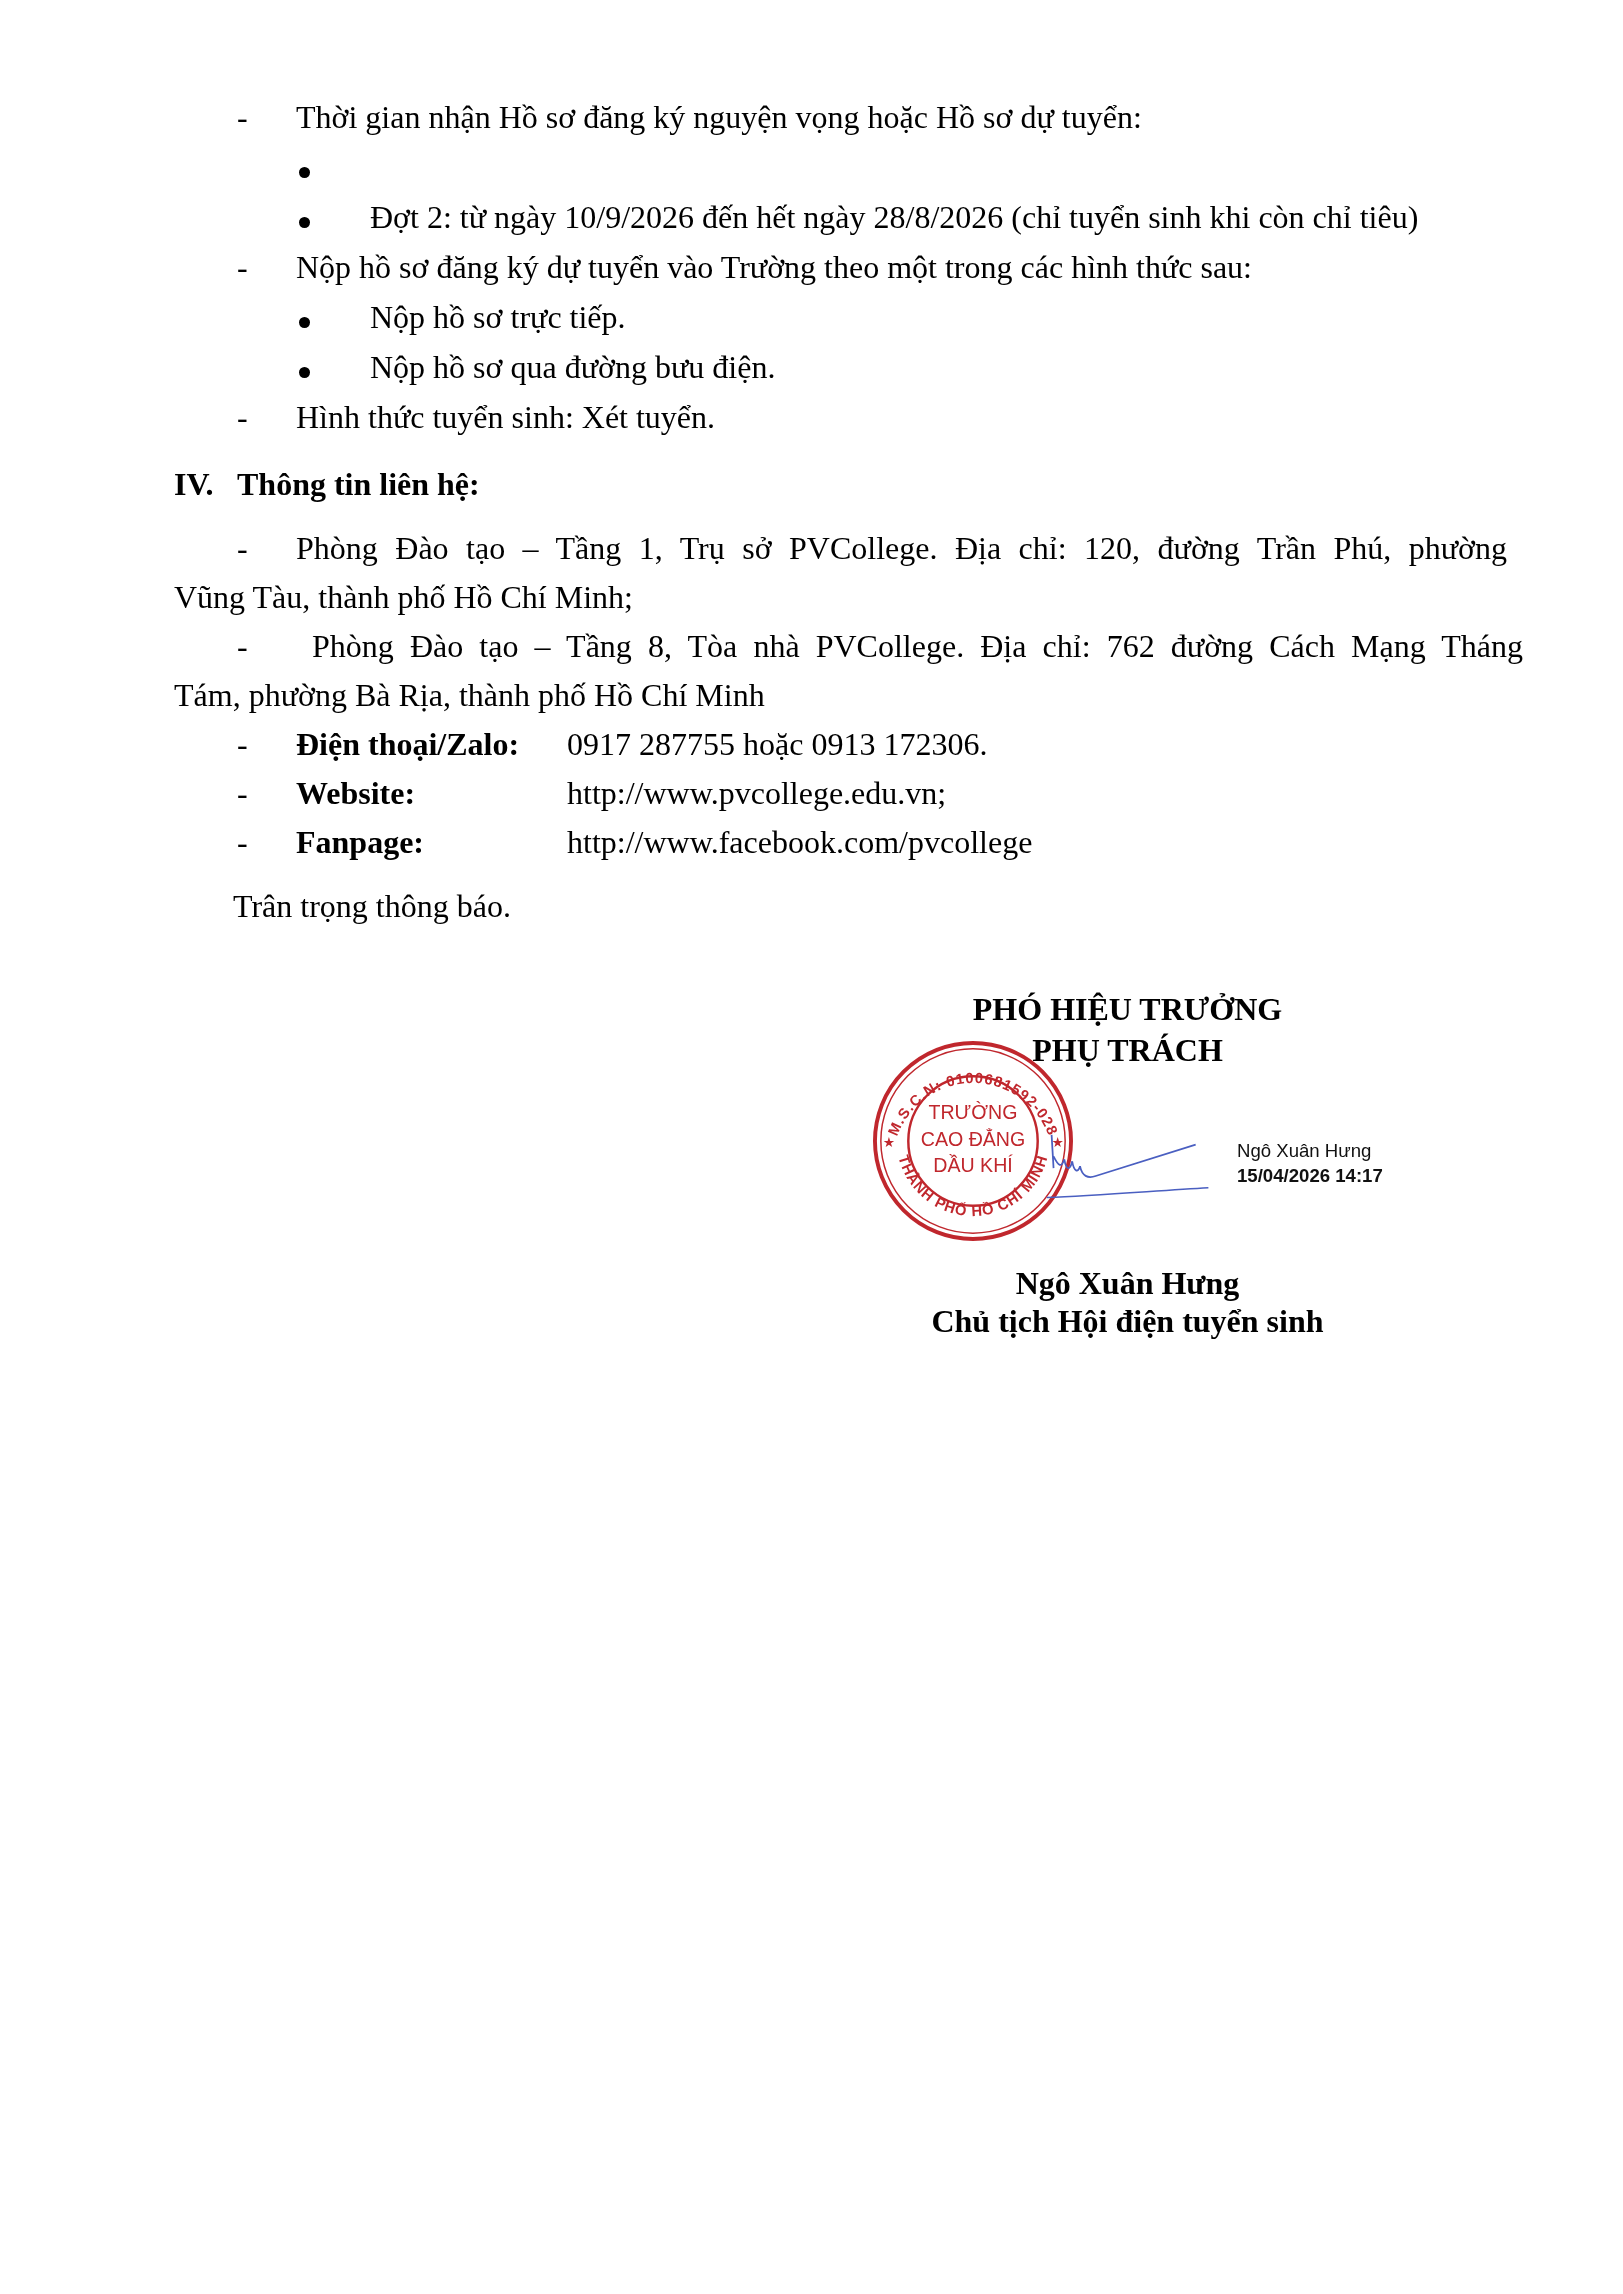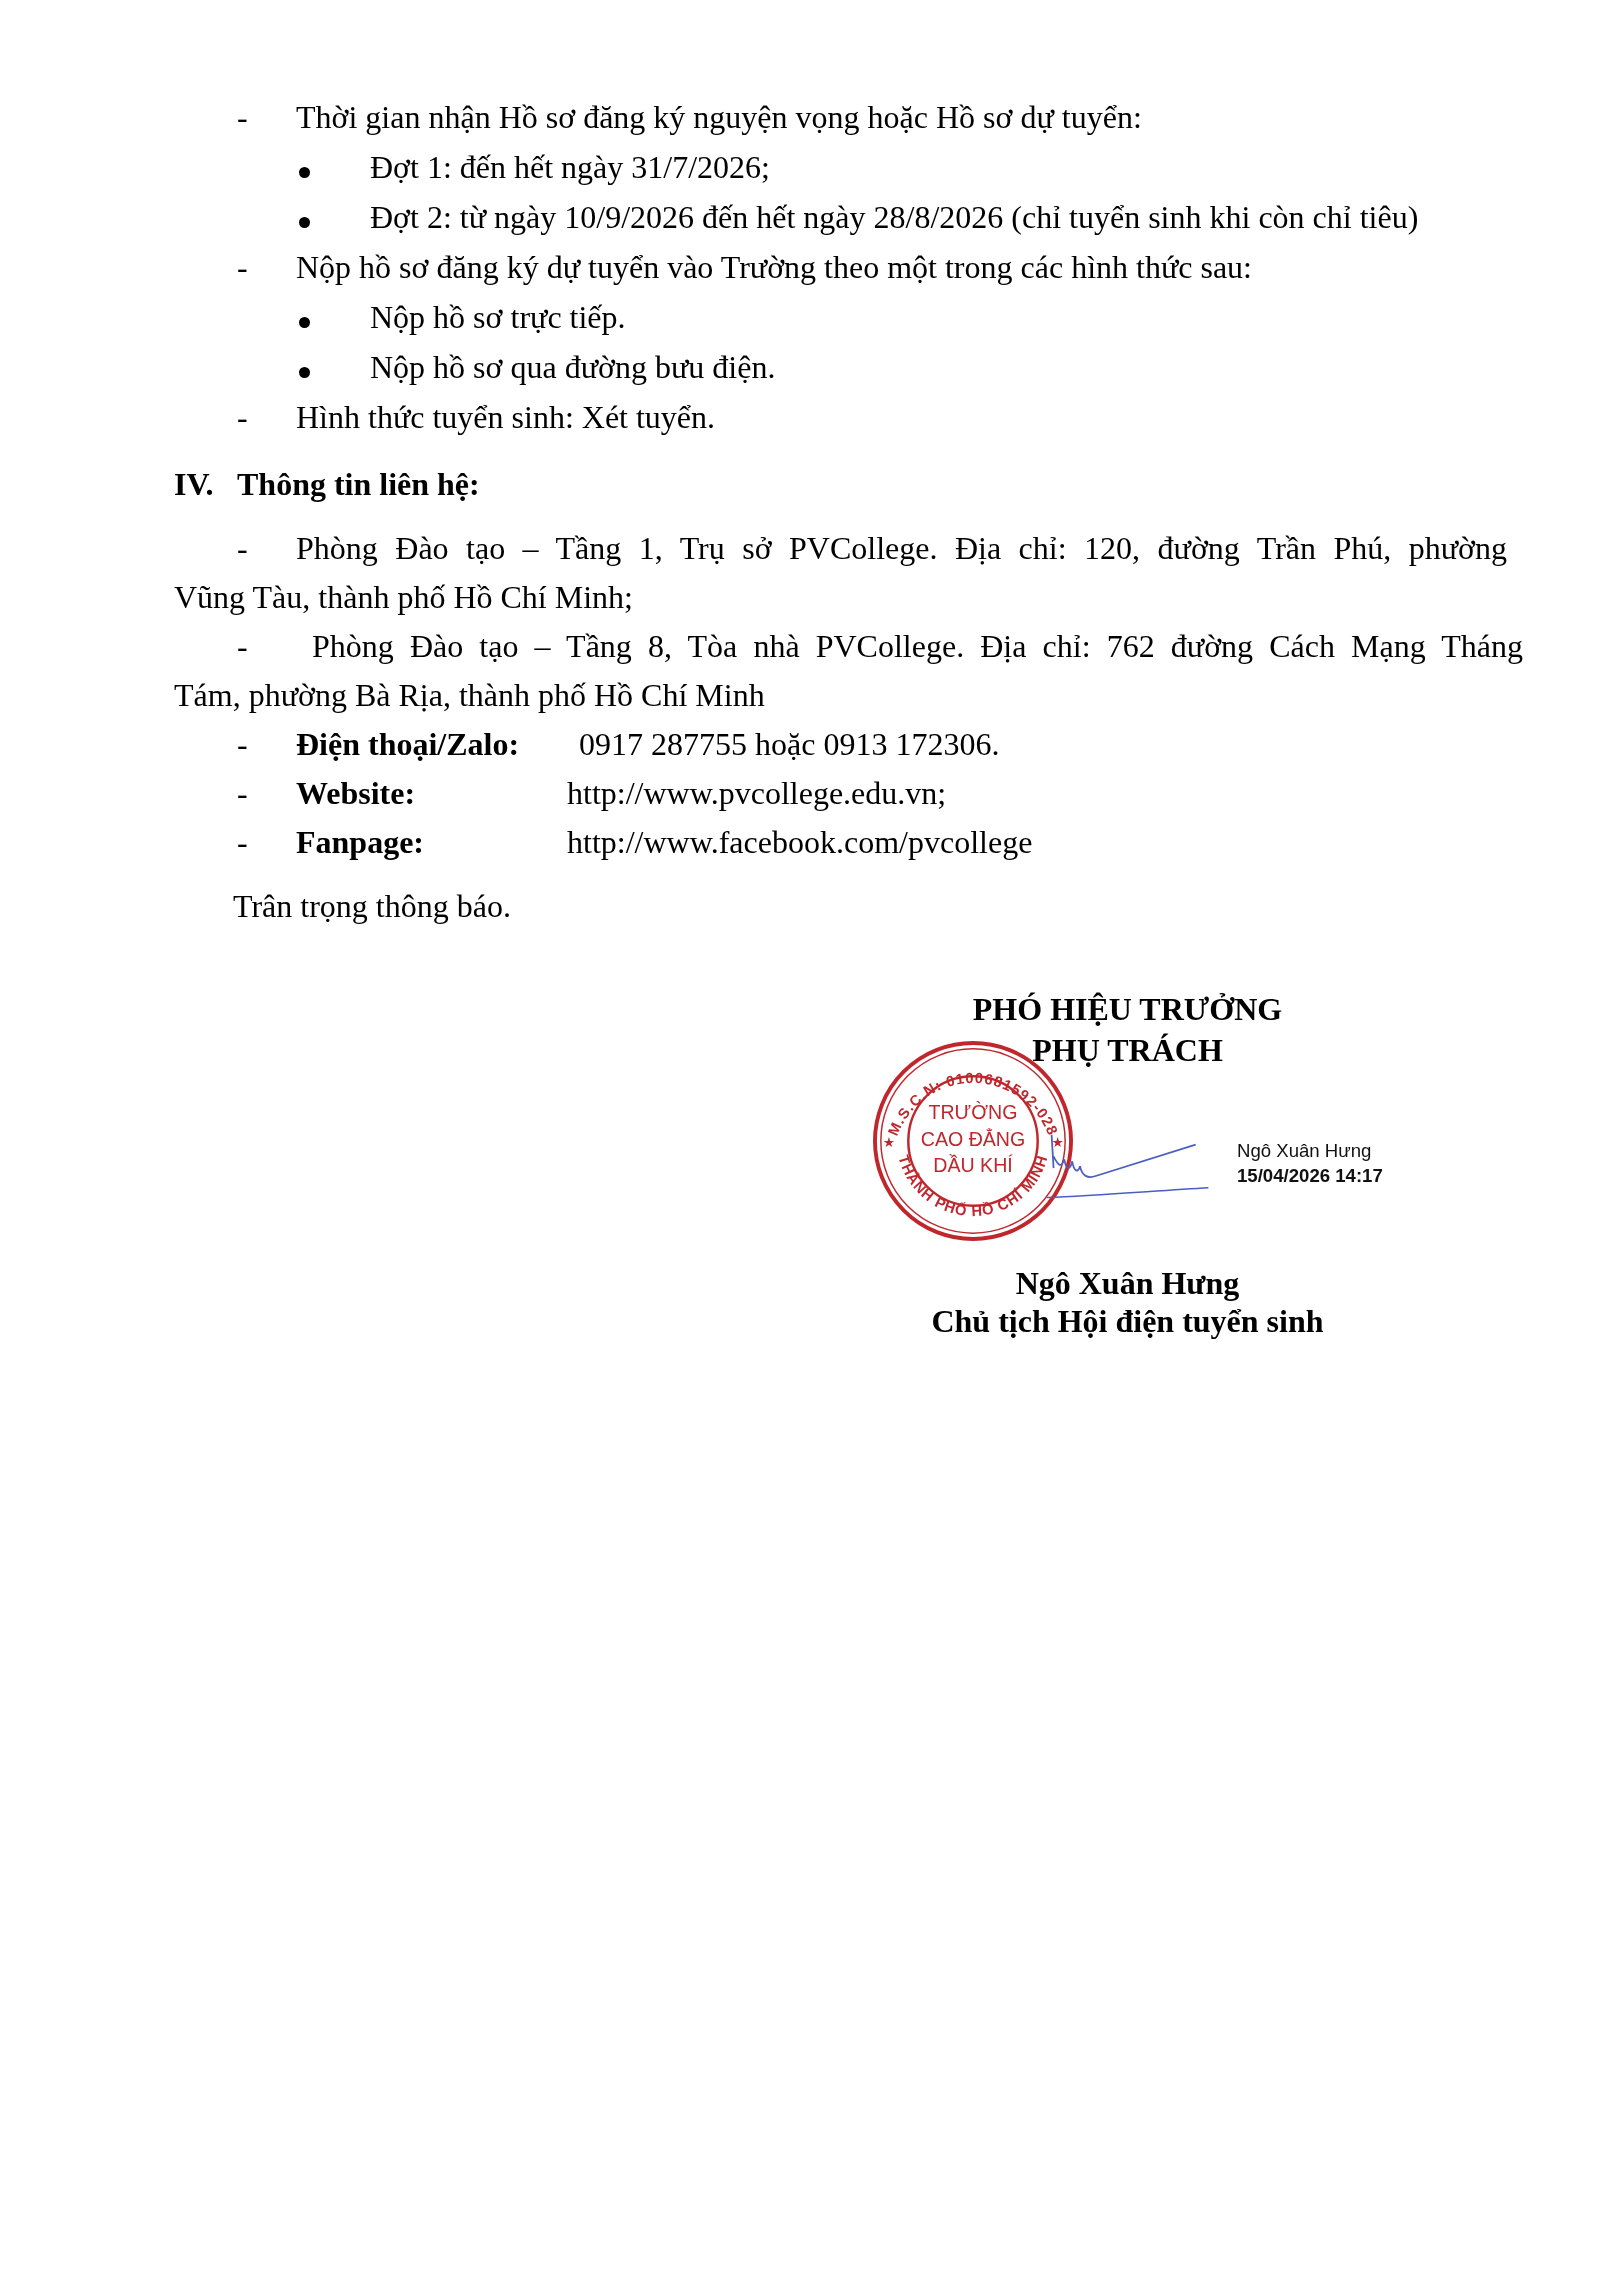--- a/index.html
+++ b/index.html
@@ -18,21 +18,20 @@
 </style>
 </head>
 <body>
 
 <div class="page">
 
   <span class="dash" style="left:237px; top:98px;">-</span>
   <span class="line" style="left:296px; top:98px;">Thời gian nhận Hồ sơ đăng ký nguyện vọng hoặc Hồ sơ dự tuyển:</span>
 
   <span class="bullet" style="left:299px; top:167px;"></span>
-  <span class="line" style="left:370px; top:148px;">Đợt 1: đến hết ngày 31/7/2026;</span>
 
   <span class="bullet" style="left:299px; top:217px;"></span>
   <span class="line" style="left:370px; top:198px;">Đợt 2: từ ngày 10/9/2026 đến hết ngày 28/8/2026 (chỉ tuyển sinh khi còn chỉ tiêu)</span>
 
   <span class="dash" style="left:237px; top:248px;">-</span>
   <span class="line" style="left:296px; top:248px;">Nộp hồ sơ đăng ký dự tuyển vào Trường theo một trong các hình thức sau:</span>
 
   <span class="bullet" style="left:299px; top:317px;"></span>
   <span class="line" style="left:370px; top:298px;">Nộp hồ sơ trực tiếp.</span>
 
@@ -48,21 +47,21 @@
   <span class="dash" style="left:237px; top:529px;">-</span>
   <div class="just" style="left:296px; top:529px; width:1211px;">Phòng Đào tạo – Tầng 1, Trụ sở PVCollege. Địa chỉ: 120, đường Trần Phú, phường</div>
   <span class="line" style="left:174px; top:578px;">Vũng Tàu, thành phố Hồ Chí Minh;</span>
 
   <span class="dash" style="left:237px; top:627px;">-</span>
   <div class="just" style="left:312px; top:627px; width:1211px;">Phòng Đào tạo – Tầng 8, Tòa nhà PVCollege. Địa chỉ: 762 đường Cách Mạng Tháng</div>
   <span class="line" style="left:174px; top:676px;">Tám, phường Bà Rịa, thành phố Hồ Chí Minh</span>
 
   <span class="dash" style="left:237px; top:725px;">-</span>
   <span class="line bold" style="left:296px; top:725px;">Điện thoại/Zalo:</span>
-  <span class="line" style="left:567px; top:725px;margin-left:12px;">0917 287755 hoặc 0913 172306.</span>
+  <span class="line" style="left:567px; top:725px;">0917 287755 hoặc 0913 172306.</span>
 
   <span class="dash" style="left:237px; top:774px;">-</span>
   <span class="line bold" style="left:296px; top:774px;">Website:</span>
   <span class="line" style="left:567px; top:774px;">http://www.pvcollege.edu.vn;</span>
 
   <span class="dash" style="left:237px; top:823px;">-</span>
   <span class="line bold" style="left:296px; top:823px;">Fanpage:</span>
   <span class="line" style="left:567px; top:823px;">http://www.facebook.com/pvcollege</span>
 
   <span class="line" style="left:233px; top:887px;">Trân trọng thông báo.</span>

